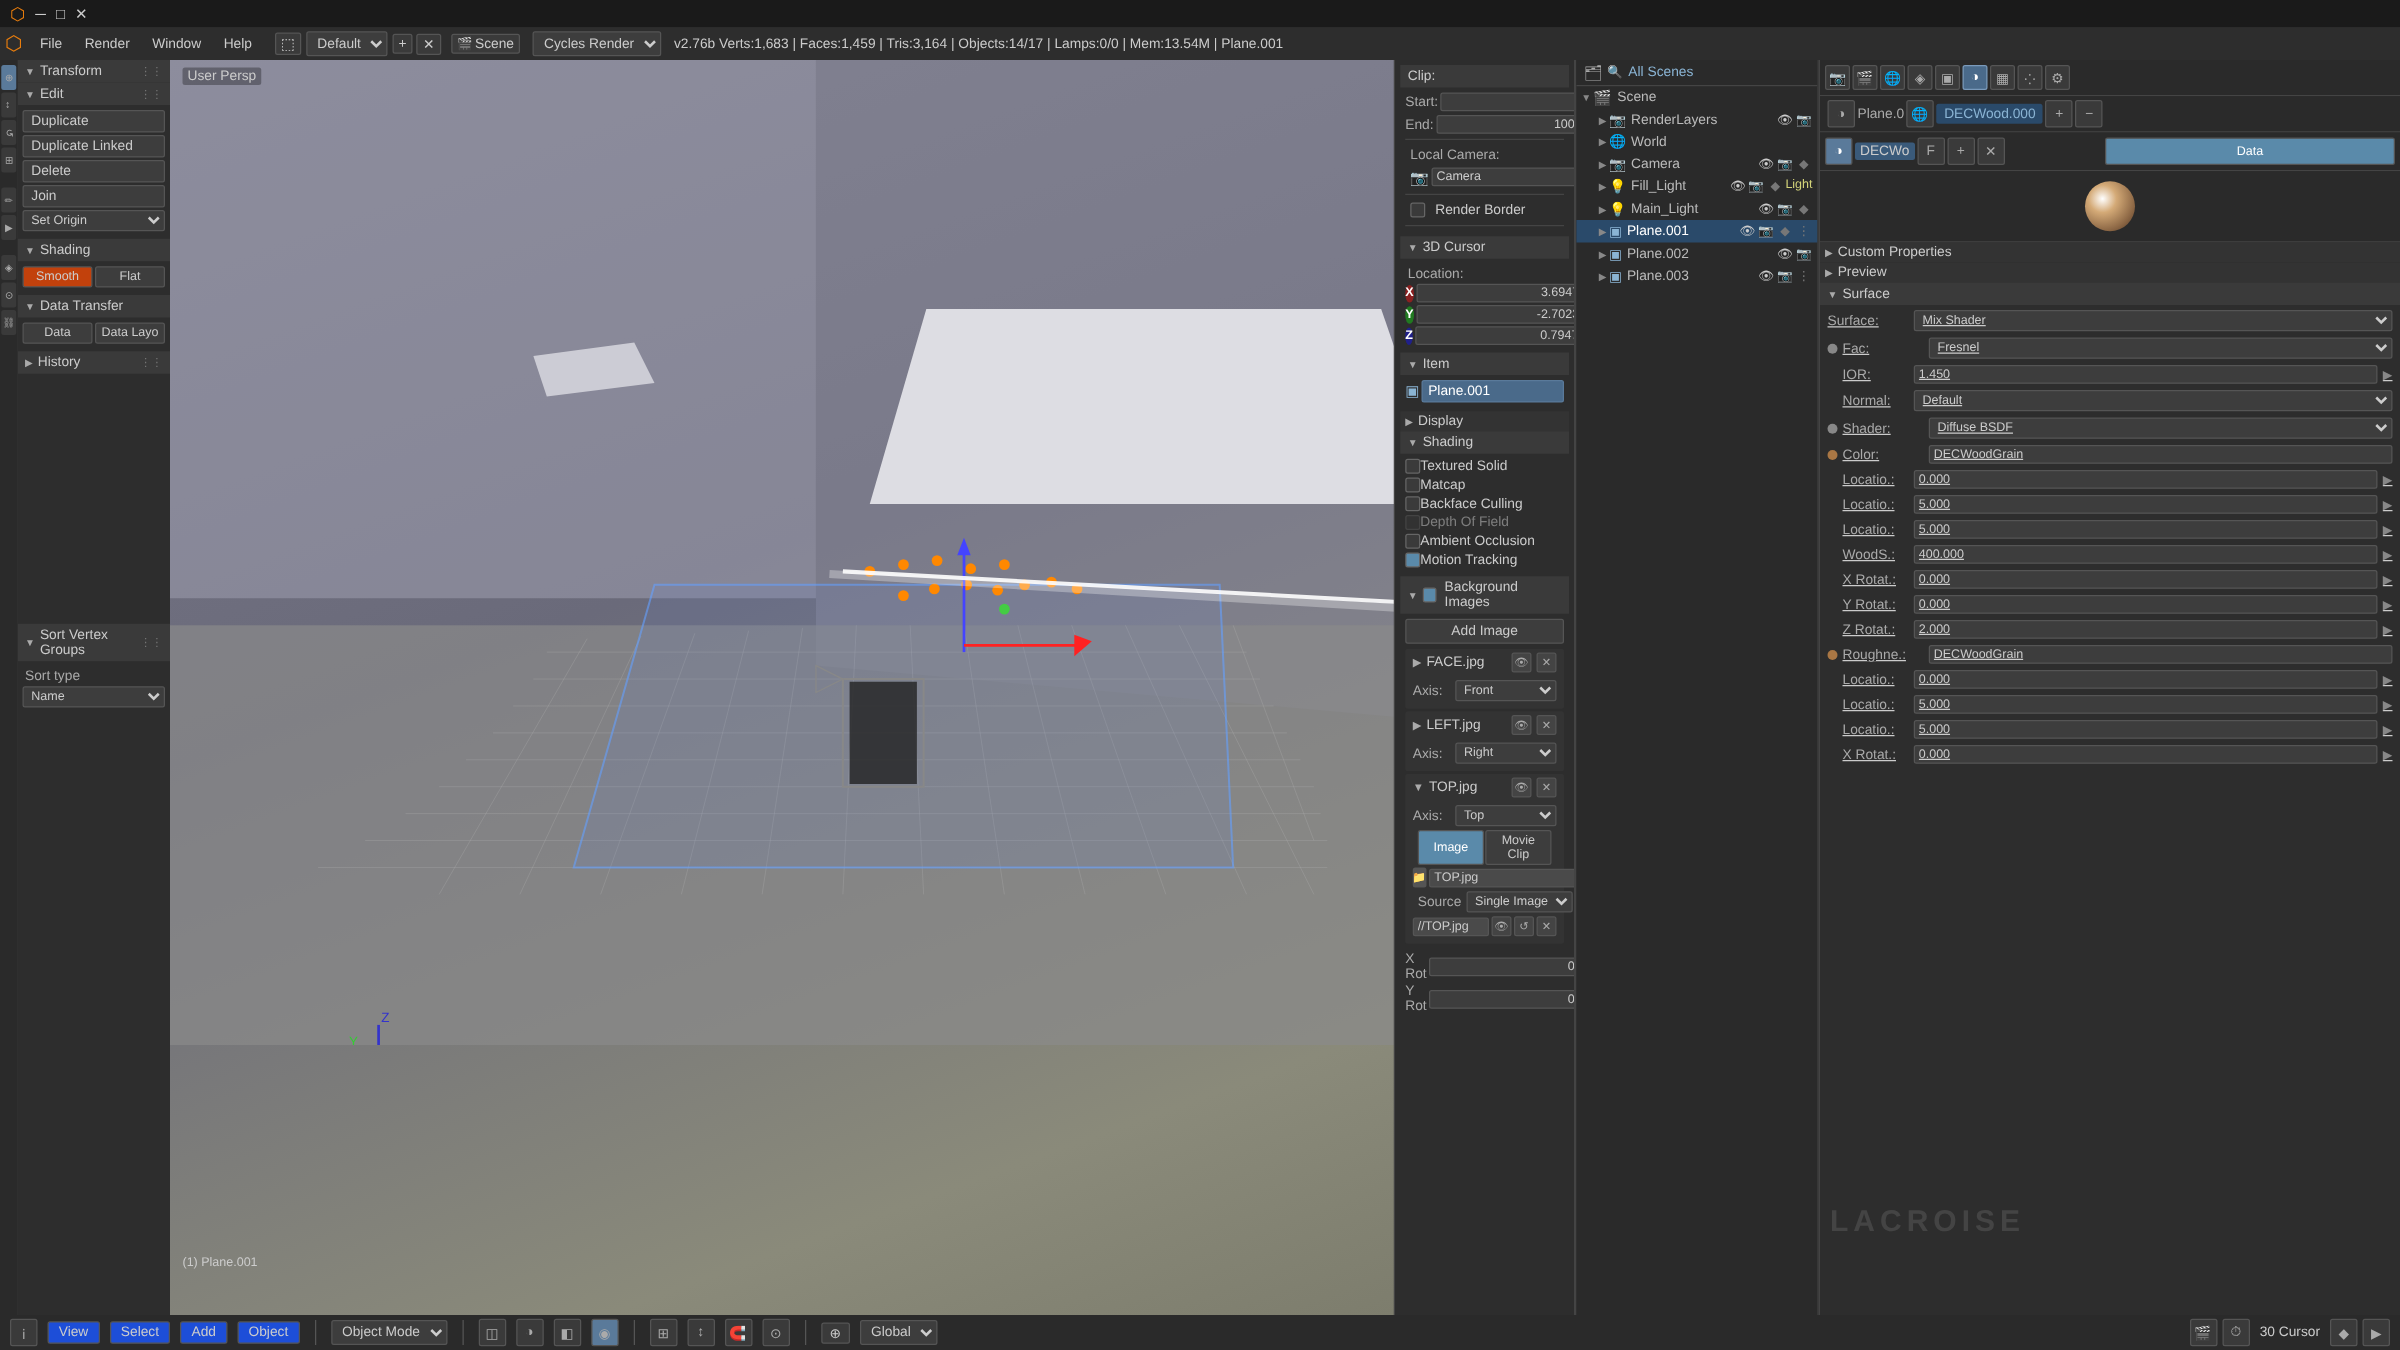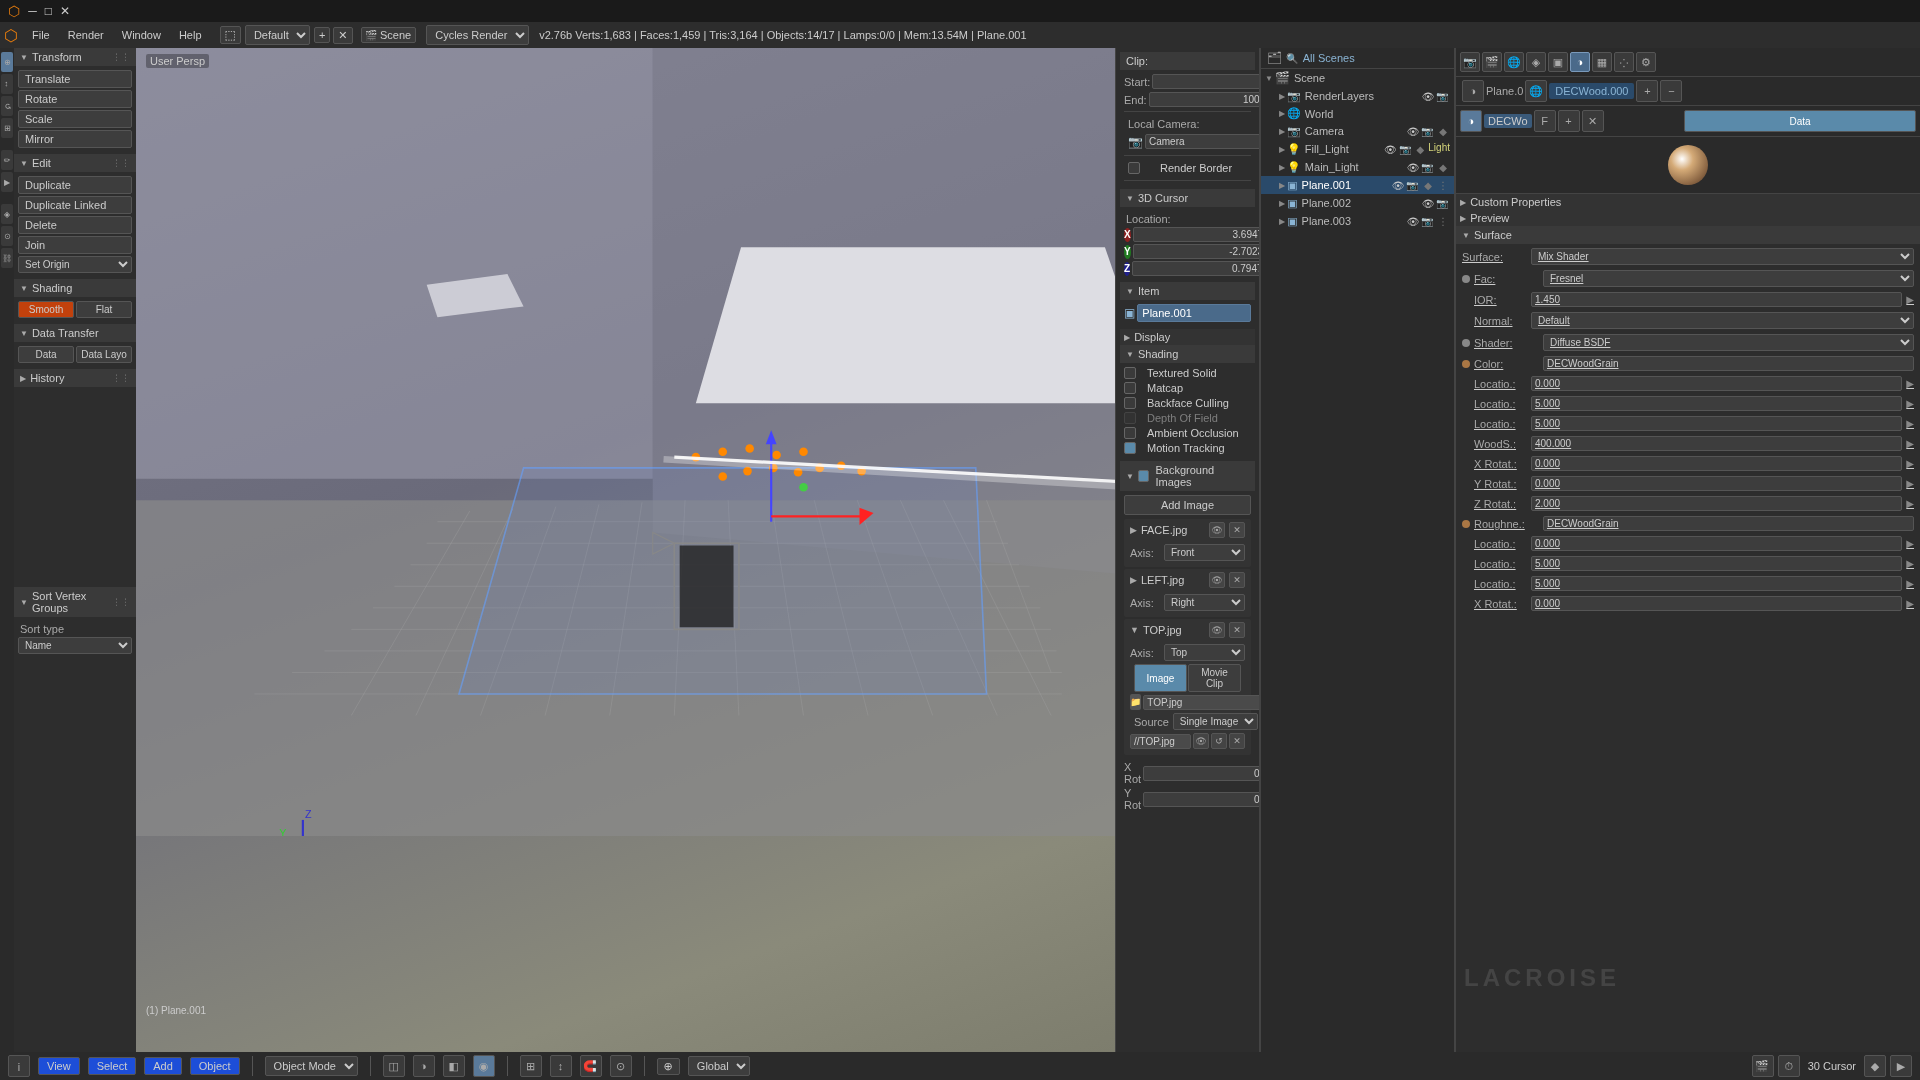--- a/index.html
+++ b/index.html
@@ -324,21 +324,21 @@
       color: #ccc;
     }
 
     
     .shading-section {
       padding: 4px;
     }
     .checkbox-row {
       display: flex;
       align-items: center;
-      gap: 11px;
+      gap: 0;
       margin-bottom: 3px;
     }
     .checkbox {
       width: 12px;
       height: 12px;
       background: #3a3a3a;
       border: 1px solid #666;
       border-radius: 2px;
       cursor: pointer;
     }
@@ -716,21 +716,21 @@
       height: 40px;
       border-radius: 50%;
       background: radial-gradient(circle at 35% 35%, #fff 0%, #d4aa77 30%, #8b6644 70%, #4a3020 100%);
       margin: 4px auto;
     }
 
     
     .render-border-row {
       display: flex;
       align-items: flex-end;
-      gap: 20px;
+      gap: 8px;
       padding: 2px 4px;
     }
 
     
     ::-webkit-scrollbar { width: 6px; height: 6px; }
     ::-webkit-scrollbar-track { background: #2a2a2a; }
     ::-webkit-scrollbar-thumb { background: #555; border-radius: 3px; }
 
     .watermark {
       position: absolute;
@@ -794,26 +794,20 @@
   <div class="v-tool-btn" style="height:20px;">⊙</div>
   <div class="v-tool-btn" style="height:20px;">⛓</div>
 </div>
 
 <div id="left-panel">
 
   <div class="panel-header">
     <span class="triangle">▼</span>
     <span>Transform</span>
     <span style="margin-left:auto; font-size:9px; color:#777;">⋮⋮</span>
-  </div>
-  <div class="panel-section">
-    <button class="panel-btn">Translate</button>
-    <button class="panel-btn">Rotate</button>
-    <button class="panel-btn">Scale</button>
-    <button class="panel-btn">Mirror</button>
   </div>
 
   <div class="panel-header">
     <span class="triangle">▼</span>
     <span>Edit</span>
     <span style="margin-left:auto; font-size:9px; color:#777;">⋮⋮</span>
   </div>
   <div class="panel-section">
     <button class="panel-btn">Duplicate</button>
     <button class="panel-btn">Duplicate Linked</button>

